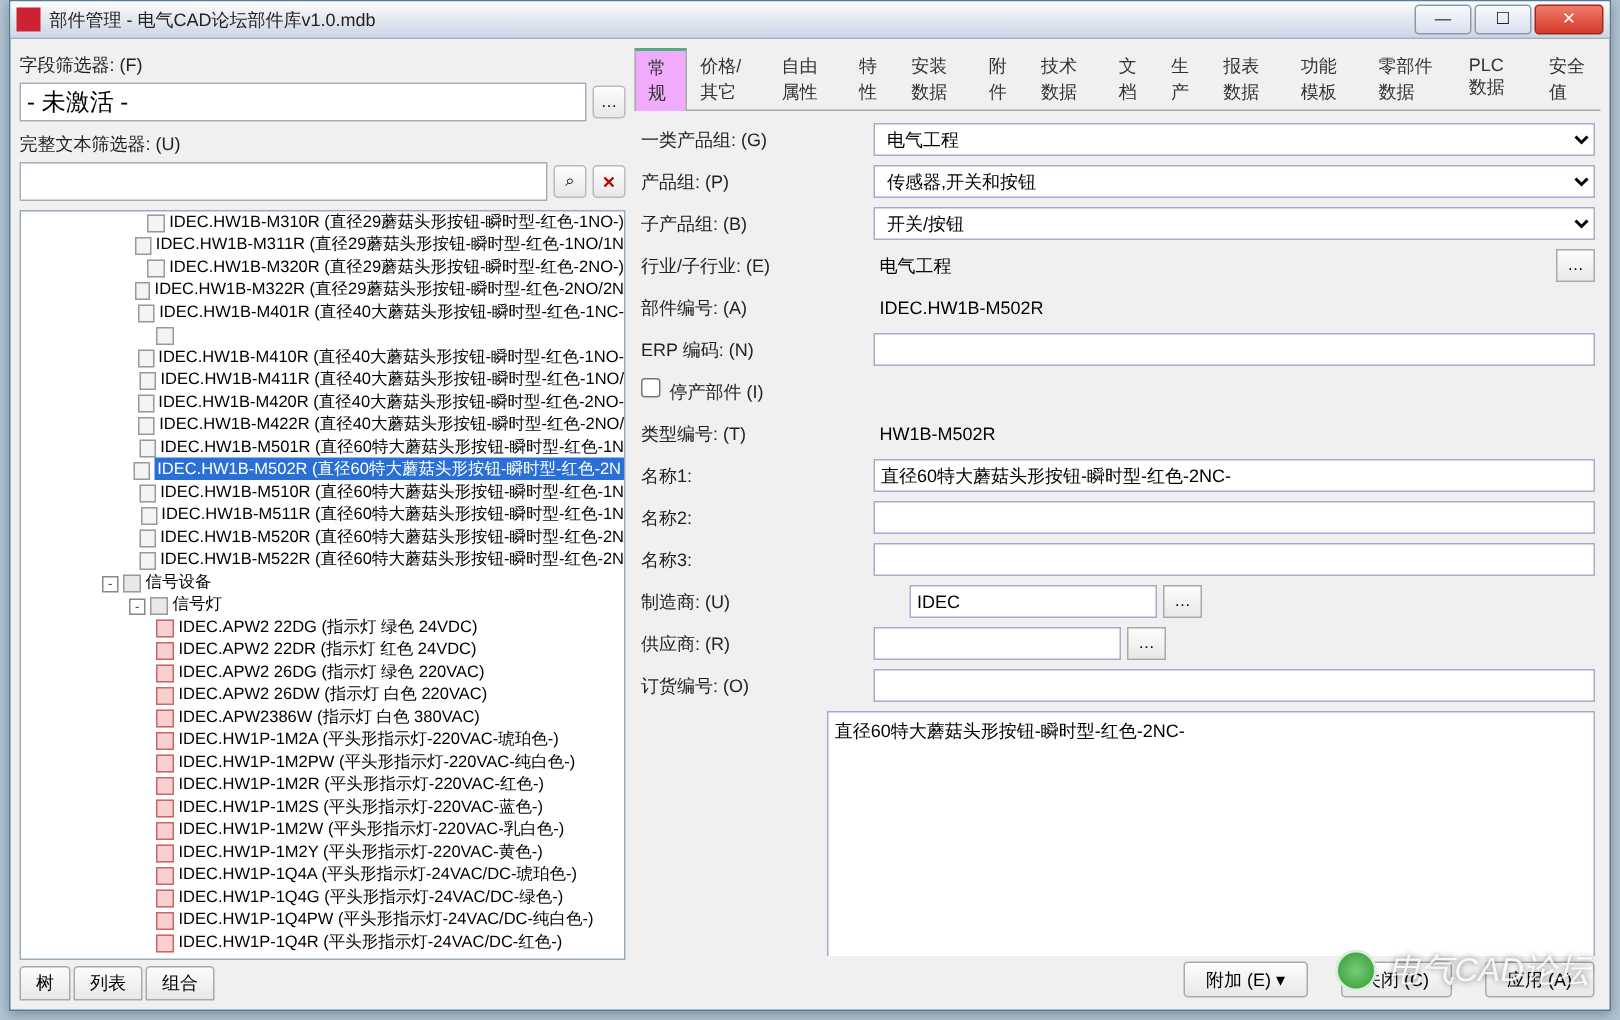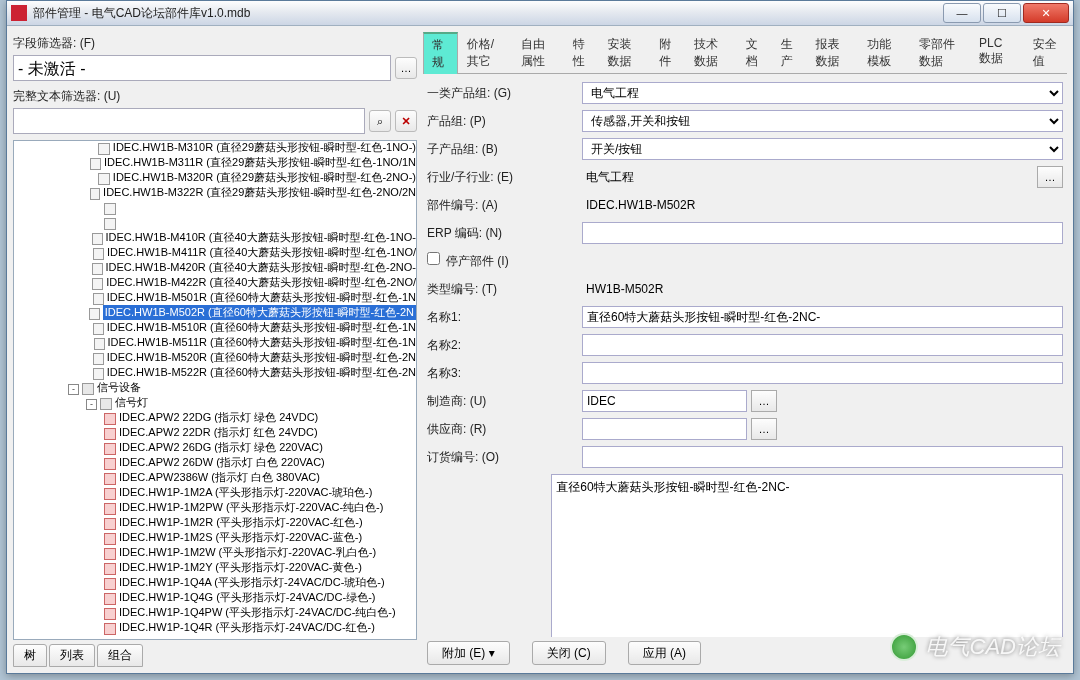--- a/index.html
+++ b/index.html
@@ -25,31 +25,31 @@
 .tree-node .toggle { width: 11px; height: 11px; border: 1px solid #888; display:inline-flex; align-items:center; justify-content:center; font-size:9px; line-height:9px; margin-right:3px; background:#fff; color:#444; cursor:pointer; }
 .tree-node .nicon { width:12px; height:12px; margin-right:3px; display:inline-block; background:#e8e8e8; border:1px solid #999; }
 .tree-node .nicon.part { background:#f4f4f4; }
 .tree-node .nicon.lamp { background:#f8d0d0; border-color:#c66; }
 .tree-node .label { cursor: default; }
 .tree-node.selected .label { background:#2a6fd6; color:#fff; padding: 0 2px; }
 .tabs-btm { display:flex; gap:2px; }
 .tabs-btm .tab { border:1px solid #aaa; background: linear-gradient(#fdfdfd,#e8e8e8); font-size:12px; padding: 2px 10px; border-radius: 3px 3px 0 0; cursor:pointer; }
 .tabs-top { display:flex; border-bottom:1px solid #aaa; font-size:12px; }
 .tabs-top .tab { padding: 3px 8px; border:1px solid transparent; border-bottom:none; cursor:pointer; color:#333; }
-.tabs-top .tab.active { border-color:#aaa; background:#5eead4; border-top:2px solid #5a8; margin-bottom:-1px; }
+.tabs-top .tab.active { border-color:#aaa; background:#f0abfc; border-top:2px solid #5a8; margin-bottom:-1px; }
 .form-area { flex:1; overflow:auto; padding: 8px 4px 4px 4px; font-size:12px; }
 .form-row { display:flex; align-items:center; margin-bottom: 6px; min-height:22px; }
 .form-row .flabel { width: 155px; color:#222; }
 .form-row .finput { flex:1; height:22px; border:1px solid #aac; background:#fff; padding:0 4px; font-size:12px; }
 .form-row select.finput { height:22px; }
 .form-row .fval { flex:1; padding:0 4px; }
 .form-row .ellipsis-btn { width:26px; height:22px; border:1px solid #aaa; background: linear-gradient(#fdfdfd,#e8e8e8); margin-left:4px; cursor:pointer; font-size:11px; }
 .form-row .chk { margin-right: 6px; }
 .textarea { width:100%; height:190px; border:1px solid #aac; background:#fff; padding:4px; font-size:12px; resize:none; }
-.footer-btns { display:flex; justify-content:flex-start; gap:22px; padding:4px 4px 2px 4px; }
+.footer-btns { display:flex; justify-content:flex-end; gap:22px; padding:4px 4px 2px 4px; }
 .footer-btns button { height:24px; padding:0 14px; font-size:12px; border:1px solid #aaa; background: linear-gradient(#fdfdfd,#e8e8e8); border-radius:3px; cursor:pointer; }
 .watermark { position:absolute; right:20px; bottom:18px; color:rgba(255,255,255,0.85); font-size:22px; font-style:italic; text-shadow:0 0 4px rgba(0,0,0,0.5); display:flex; align-items:center; gap:8px; pointer-events:none; }
 .watermark .wm-icon { width:28px; height:28px; border-radius:50%; background: radial-gradient(circle,#7c7,#393); border:2px solid rgba(255,255,255,0.8); }
 </style>
 </head>
 <body>
 
 <div class="window">
   <div class="titlebar">
     <span class="icon"></span>
@@ -94,20 +94,21 @@
             <span class="label">IDEC.HW1B-M320R (直径29蘑菇头形按钮-瞬时型-红色-2NO-)</span>
           </div>
           <div class="tree-node">
             <span class="pad" style="width:90px"></span>
             <span class="nicon part"></span>
             <span class="label">IDEC.HW1B-M322R (直径29蘑菇头形按钮-瞬时型-红色-2NO/2N</span>
           </div>
           <div class="tree-node">
             <span class="pad" style="width:90px"></span>
             <span class="nicon part"></span>
+            <span class="label">IDEC.HW1B-M401R (直径40大蘑菇头形按钮-瞬时型-红色-1NC-</span>
           </div>
           <div class="tree-node">
             <span class="pad" style="width:90px"></span>
             <span class="nicon part"></span>
           </div>
           <div class="tree-node">
             <span class="pad" style="width:90px"></span>
             <span class="nicon part"></span>
             <span class="label">IDEC.HW1B-M410R (直径40大蘑菇头形按钮-瞬时型-红色-1NO-</span>
           </div>
@@ -308,21 +309,21 @@
         <div class="form-row">
             <div class="flabel">名称2:</div>
             <input class="finput" value="" style="">
           </div>
         <div class="form-row">
             <div class="flabel">名称3:</div>
             <input class="finput" value="" style="">
           </div>
         <div class="form-row">
             <div class="flabel">制造商: (U)</div>
-            <input class="finput" style="flex: 0 0 120px;" value="IDEC">
+            <input class="finput" style="flex: 0 0 120px; margin-left: 24px;" value="IDEC">
             <button class="ellipsis-btn">…</button>
           </div>
         <div class="form-row">
             <div class="flabel">供应商: (R)</div>
             <input class="finput" style="flex: 0 0 120px;" value="">
             <button class="ellipsis-btn">…</button>
           </div>
         <div class="form-row">
             <div class="flabel">订货编号: (O)</div>
             <input class="finput" value="" style="">

